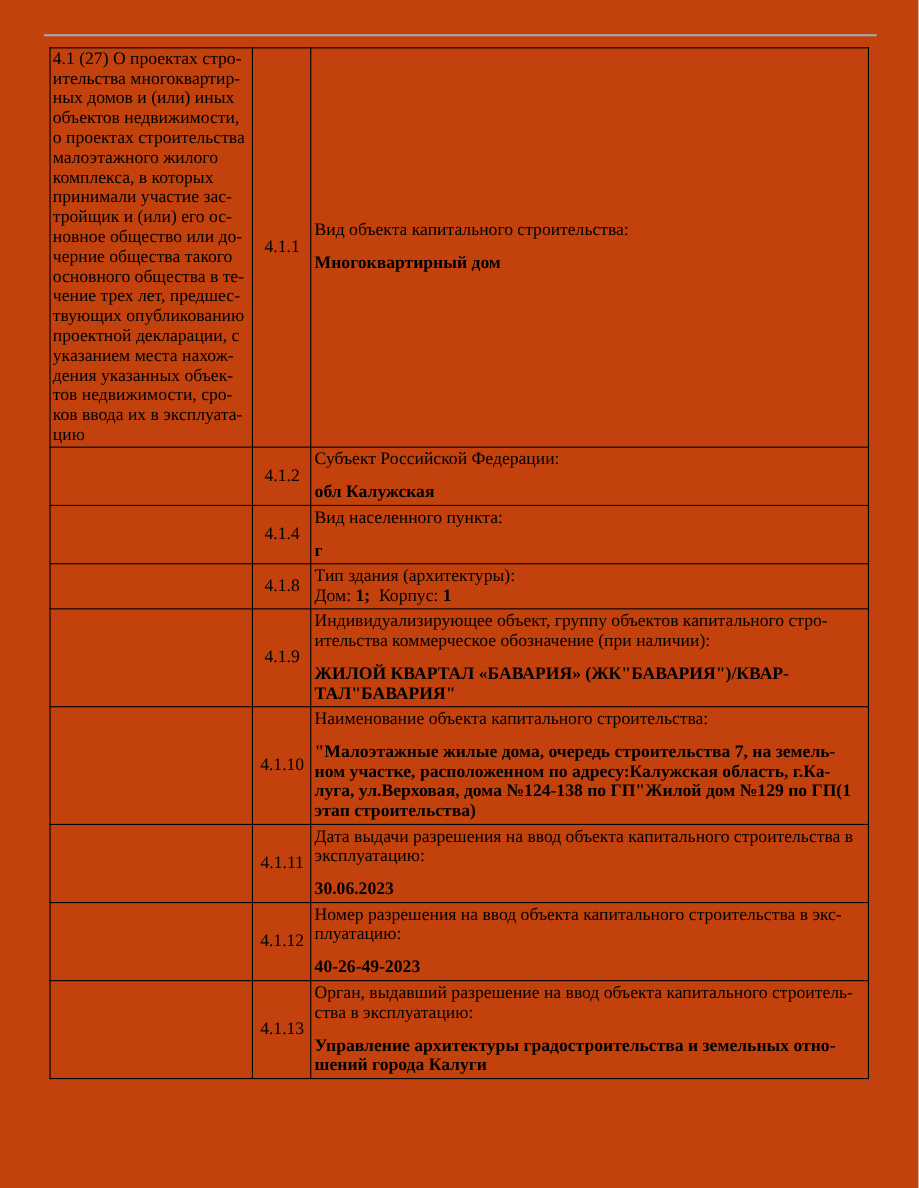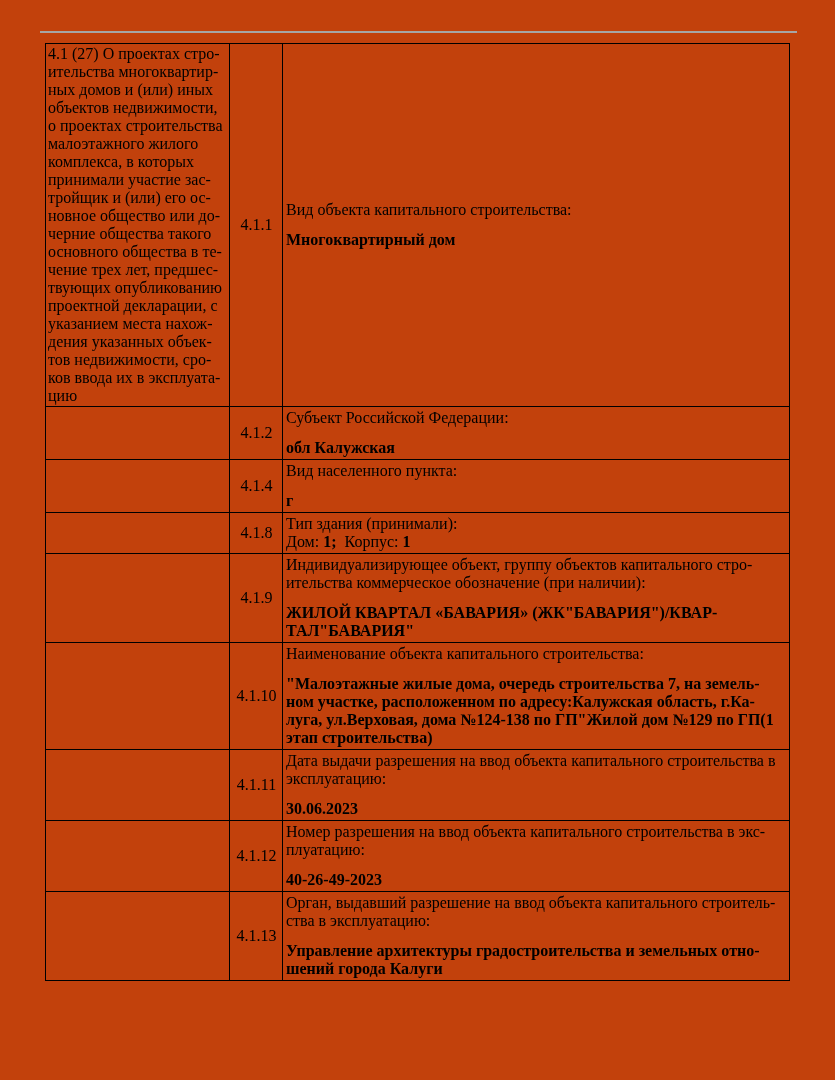--- a/index.html
+++ b/index.html
@@ -105,21 +105,21 @@
           <td class="col-code">4.1.4</td>
           <td class="col-content">
             <div class="label">Вид населенного пункта:</div>
             <div class="value">г</div>
           </td>
         </tr>
         <tr>
           <td class="col-desc"></td>
           <td class="col-code">4.1.8</td>
           <td class="col-content">
-            <div class="label">Тип здания (принимали):</div>
+            <div class="label">Тип здания (архитектуры):</div>
             <div class="value-line"><span>Дом: </span><span class="b">1;</span><span class="gap">Корпус: </span><span class="b">1</span></div>
           </td>
         </tr>
         <tr>
           <td class="col-desc"></td>
           <td class="col-code">4.1.9</td>
           <td class="col-content">
             <div class="label">Индивидуализирующее объект, группу объектов капитального стро-
 ительства коммерческое обозначение (при наличии):</div>
             <div class="value">ЖИЛОЙ КВАРТАЛ «БАВАРИЯ» (ЖК"БАВАРИЯ")/КВАР-

